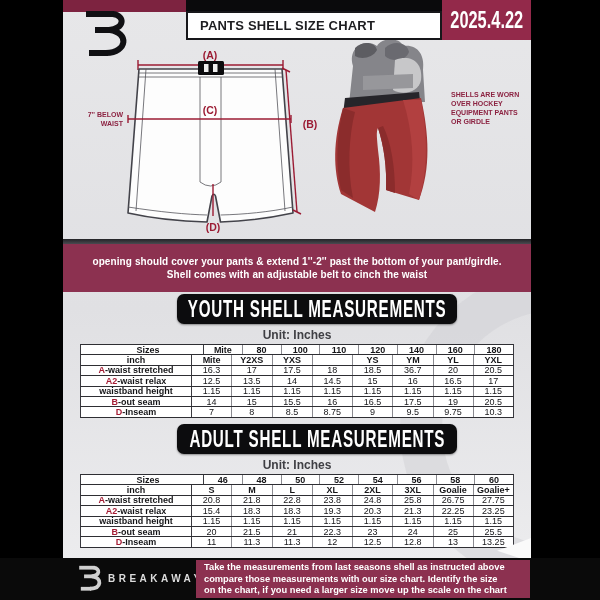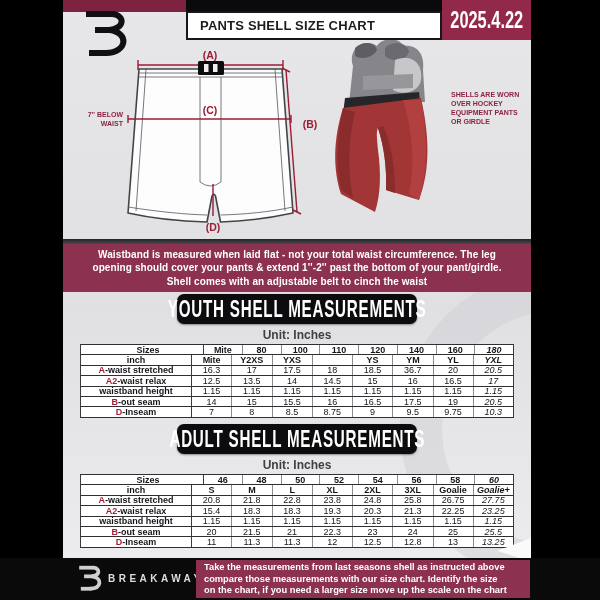--- a/index.html
+++ b/index.html
@@ -45,21 +45,21 @@
   
   .shadow-divider{position:absolute;left:0;top:239px;width:100%;height:5px;
     background:linear-gradient(180deg,#232327,#4a4a50);z-index:2;}
   .banner{
     position:absolute;left:0;top:244px;width:100%;height:48px;background:#8c3150;z-index:2;
     display:flex;flex-direction:column;align-items:center;justify-content:center;
   }
   .banner div{color:#fff;font-size:10px;font-weight:bold;line-height:13.5px;white-space:nowrap;letter-spacing:.1px;}
   
   .sec-title{
-    position:absolute;left:114px;width:240px;height:30px;background:#0c0c0e;border-radius:7px;
+    position:absolute;left:114px;width:280px;height:30px;background:#0c0c0e;border-radius:7px;
     display:flex;align-items:center;justify-content:center;z-index:2;box-shadow:0 1px 2px rgba(0,0,0,.4);
   }
   .sec-title span{
     color:#fff;font-weight:bold;font-size:20px;letter-spacing:1px;white-space:nowrap;
     transform:scaleX(.76) scaleY(1.18);
   }
   .unit{
     position:absolute;left:0;width:100%;text-align:center;z-index:2;
     color:#3f3f44;font-size:12px;font-weight:600;
   }
@@ -71,21 +71,21 @@
   }
   .trow:first-child{border-top:1.6px solid #2e2e33;padding-left:12px;}
   .tlabel{
     width:110px;min-width:110px;display:flex;align-items:center;justify-content:center;
     font-size:9px;font-weight:bold;color:#151518;border-right:1.2px solid #3a3a40;
   }
   .tcell{
     flex:1;display:flex;align-items:center;justify-content:center;
     font-size:9px;color:#151518;border-right:1px solid #8a8a90;
   }
-  .tcell:last-child{border-right:none;font-style:italic;}
+  .tcell:last-child{border-right:none;}
   .thead .tcell{font-weight:bold;}
   .pfx{color:#a51d35;}
   
   .watermark{
     position:absolute;left:337px;top:268px;width:320px;height:320px;border-radius:50%;
     border:42px solid #cfcfd3;opacity:.45;z-index:1;box-sizing:border-box;
   }
   .page-curl{
     position:absolute;left:432px;top:537px;width:36px;height:25px;background:#fafafa;z-index:3;
     clip-path:polygon(100% 4%,6% 55%,100% 100%);
@@ -194,21 +194,20 @@
     <div>SHELLS ARE WORN</div>
     <div>OVER HOCKEY</div>
     <div>EQUIPMENT PANTS</div>
     <div>OR GIRDLE</div>
   </div>
 
   <div class="watermark"></div>
 
   <div class="shadow-divider"></div>
   <div class="banner">
-    <div>Waistband is measured when laid flat - not your total waist circumference. The leg</div>
     <div>opening should cover your pants &amp; extend 1''-2'' past the bottom of your pant/girdle.</div>
     <div>Shell comes with an adjustable belt to cinch the waist</div>
   </div>
 
   <div class="sec-title" style="top:294px;">
     <span>YOUTH SHELL MEASUREMENTS</span>
   </div>
   <div class="unit" style="top:328px;">Unit: Inches</div>
   <div class="mtable" style="top:344px;" id="youth-rows">
       <div class="trow thead">

